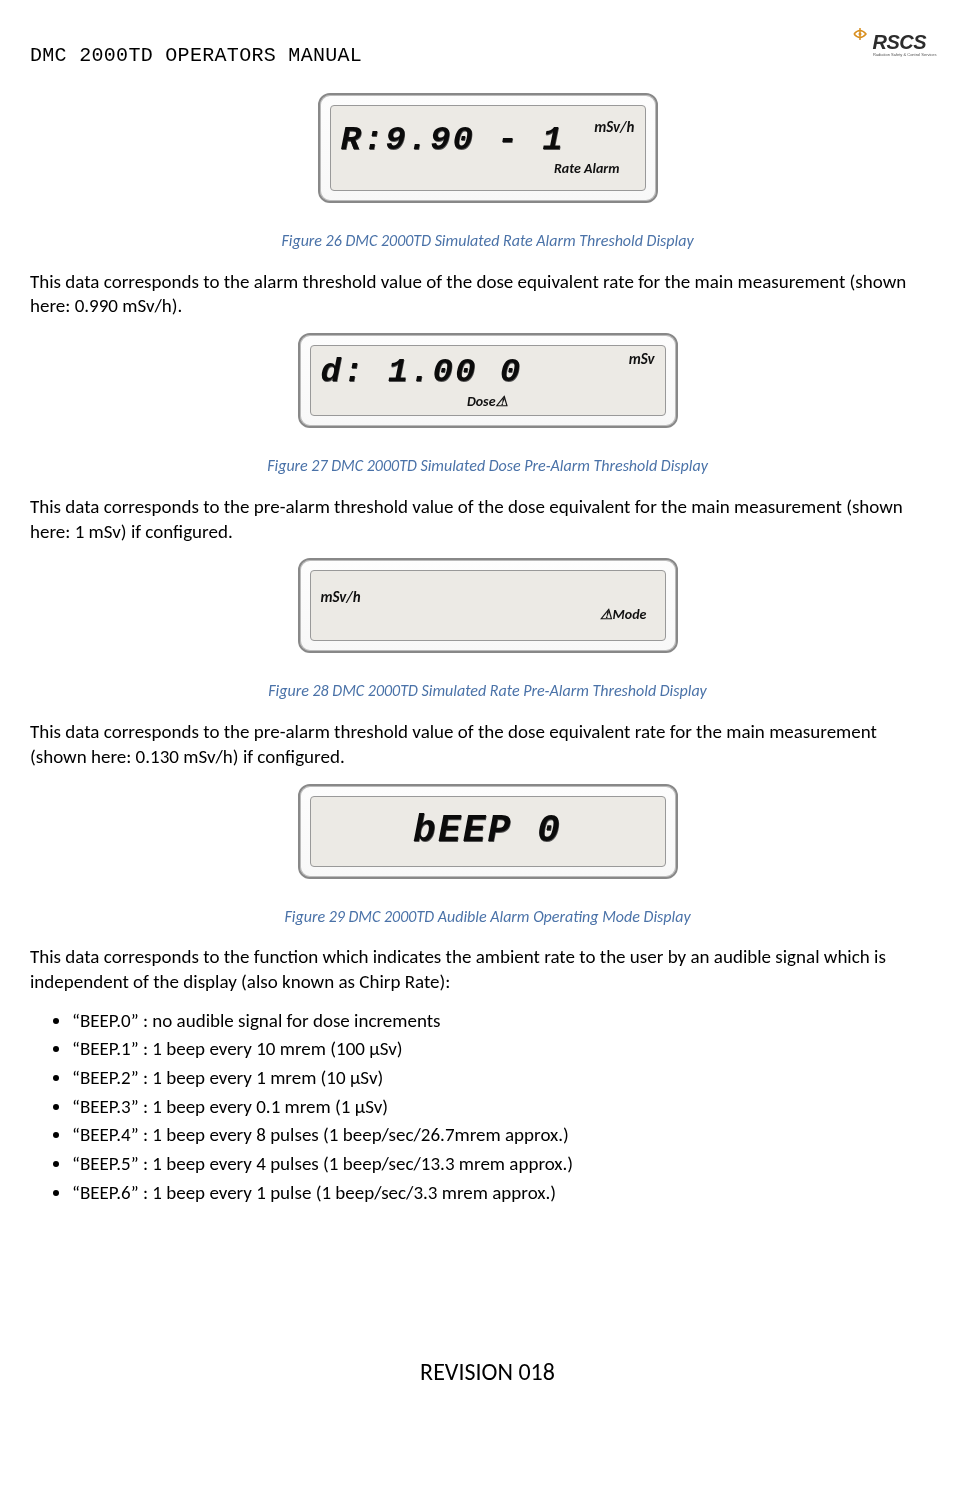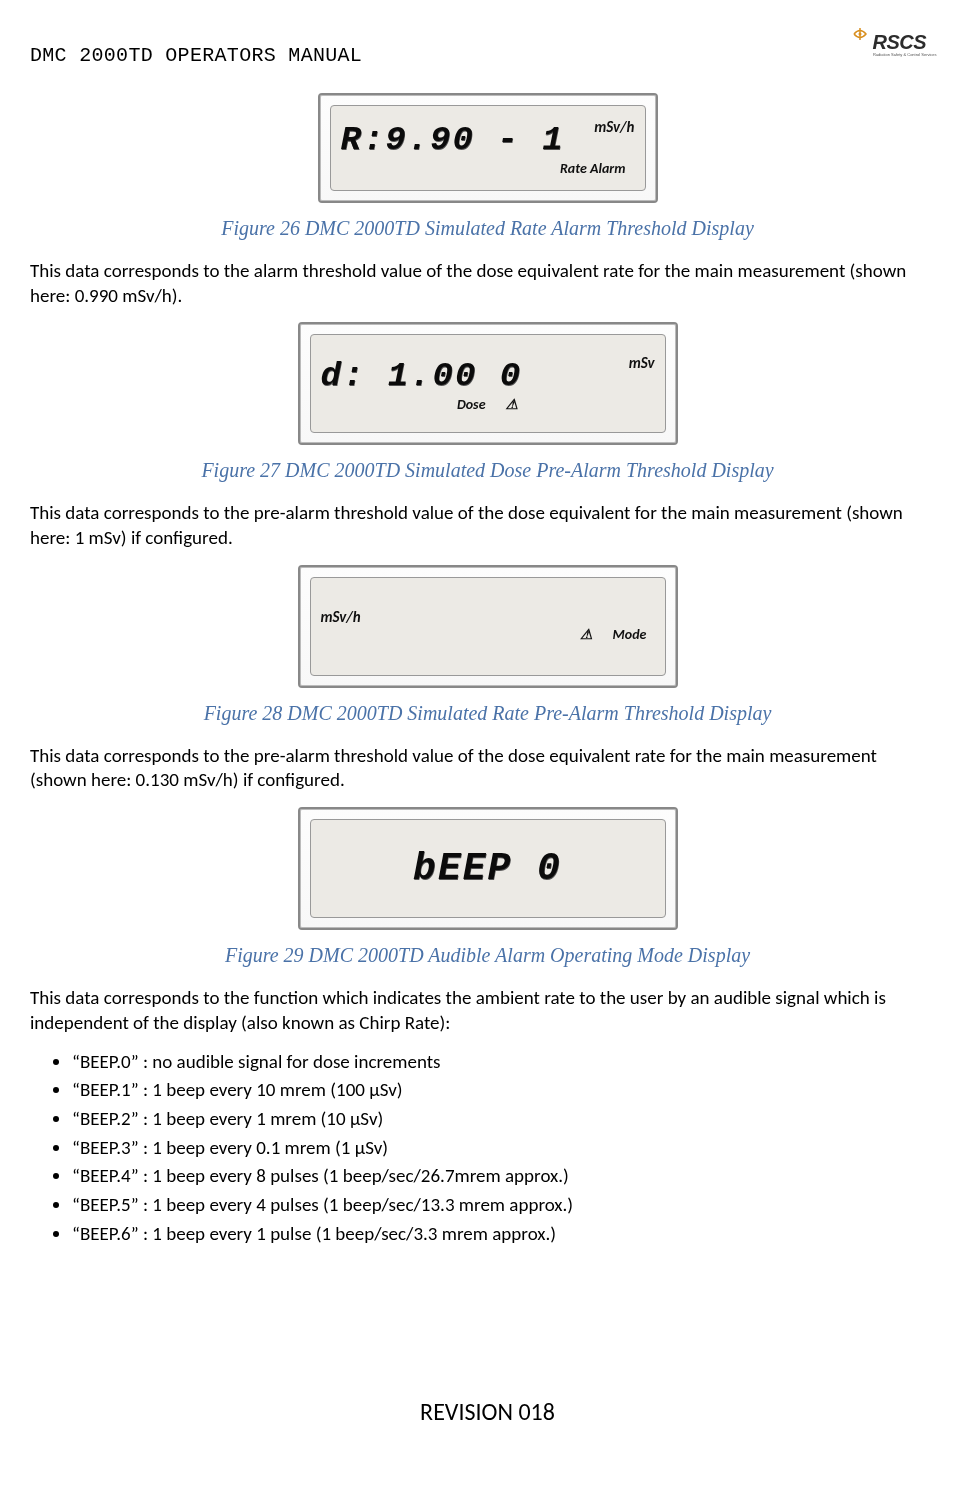--- a/index.html
+++ b/index.html
@@ -19,29 +19,29 @@
       align-items: flex-start;
       margin-bottom: 20px;
     }
     .hdr-title { font-size: 20px; letter-spacing: 0.3px; padding-top: 18px; font-family: Liberation Mono, monospace; }
     .logo { display: flex; align-items: flex-start; }
     .logo svg { width: 100px; height: 48px; }
     .display-box {
       display: block;
       margin: 6px auto 8px auto;
       border: 2px solid #888;
-      border-radius: 4px;
+      border-radius: 12px;
       width: 340px;
       height: 110px;
       position: relative;
       background: linear-gradient(#fdfdfd, #f8f8f8);
       box-shadow: inset 0 0 0 1px #bbb;
       padding-left: 36px;
     }
-    .display-box.wide { width: 380px; height: 123px; }
+    .display-box.wide { width: 380px; height: 95px; }
     .display-inner {
       position: absolute;
       inset: 10px;
       border: 1px solid #999;
       border-radius: 4px;
       background: #eceae5;
       display: flex;
       flex-direction: column;
       justify-content: center;
       align-items: center;
@@ -52,29 +52,28 @@
       font-family: "Courier New", monospace;
       font-size: 34px;
       font-weight: 900;
       letter-spacing: 2px;
       font-style: italic;
       color: #0b0b0b;
       text-shadow: 0.5px 0.5px 0 #555;
     }
     .seg-unit { font-size: 15px; font-weight: 900; color:#111; font-style: italic; align-self:flex-start; margin-top:0;}
     .seg-sub { font-size: 14px; font-weight: 900; font-style: italic; color:#111; margin-top:-2px; }
-    .seg-sub-row { display:flex; gap:20px; align-items:center; }
+    .seg-sub-row { display:flex; align-items:center; }
     .warn { font-size:14px; }
     .caption {
       text-align: center;
       font-style: italic;
-      font-size: 20px;
+      font-size: 16px;
       color: #4a72a8;
-      margin: 12px 0 18px 0;
-      font-family: Liberation Serif, serif;
+      margin: 28px 0 18px 0;
     }
     .body-p { margin: 0 12px 14px 0; }
     ul.bullets { list-style: disc; margin: 6px 0 16px 42px; }
     ul.bullets li { margin: 4px 0; }
     .ftr {
       position: relative;
       margin-top: 150px;
       display:flex;
       justify-content: center;
       font-size: 24px;
@@ -97,21 +96,21 @@
     </svg>
   </div>
 </div>
 
 <div class="display-box">
   <div class="display-inner">
     <div class="seg-row">
       <span class="seg-main">R:9.90 - 1</span>
       <span class="seg-unit">mSv/h</span>
     </div>
-    <div class="seg-sub" style="align-self:flex-end; margin-right:9px;">Rate Alarm</div>
+    <div class="seg-sub" style="align-self:flex-end; margin-right:15px;">Rate Alarm</div>
   </div>
 </div>
 <div class="caption">Figure 26 DMC 2000TD Simulated Rate Alarm Threshold Display</div>
 
 <p class="body-p">This data corresponds to the alarm threshold value of the dose equivalent rate for the main measurement (shown here: 0.990 mSv/h).</p>
 
 <div class="display-box wide">
   <div class="display-inner">
     <div class="seg-row">
       <span class="seg-main">d: 1.00   0</span>

